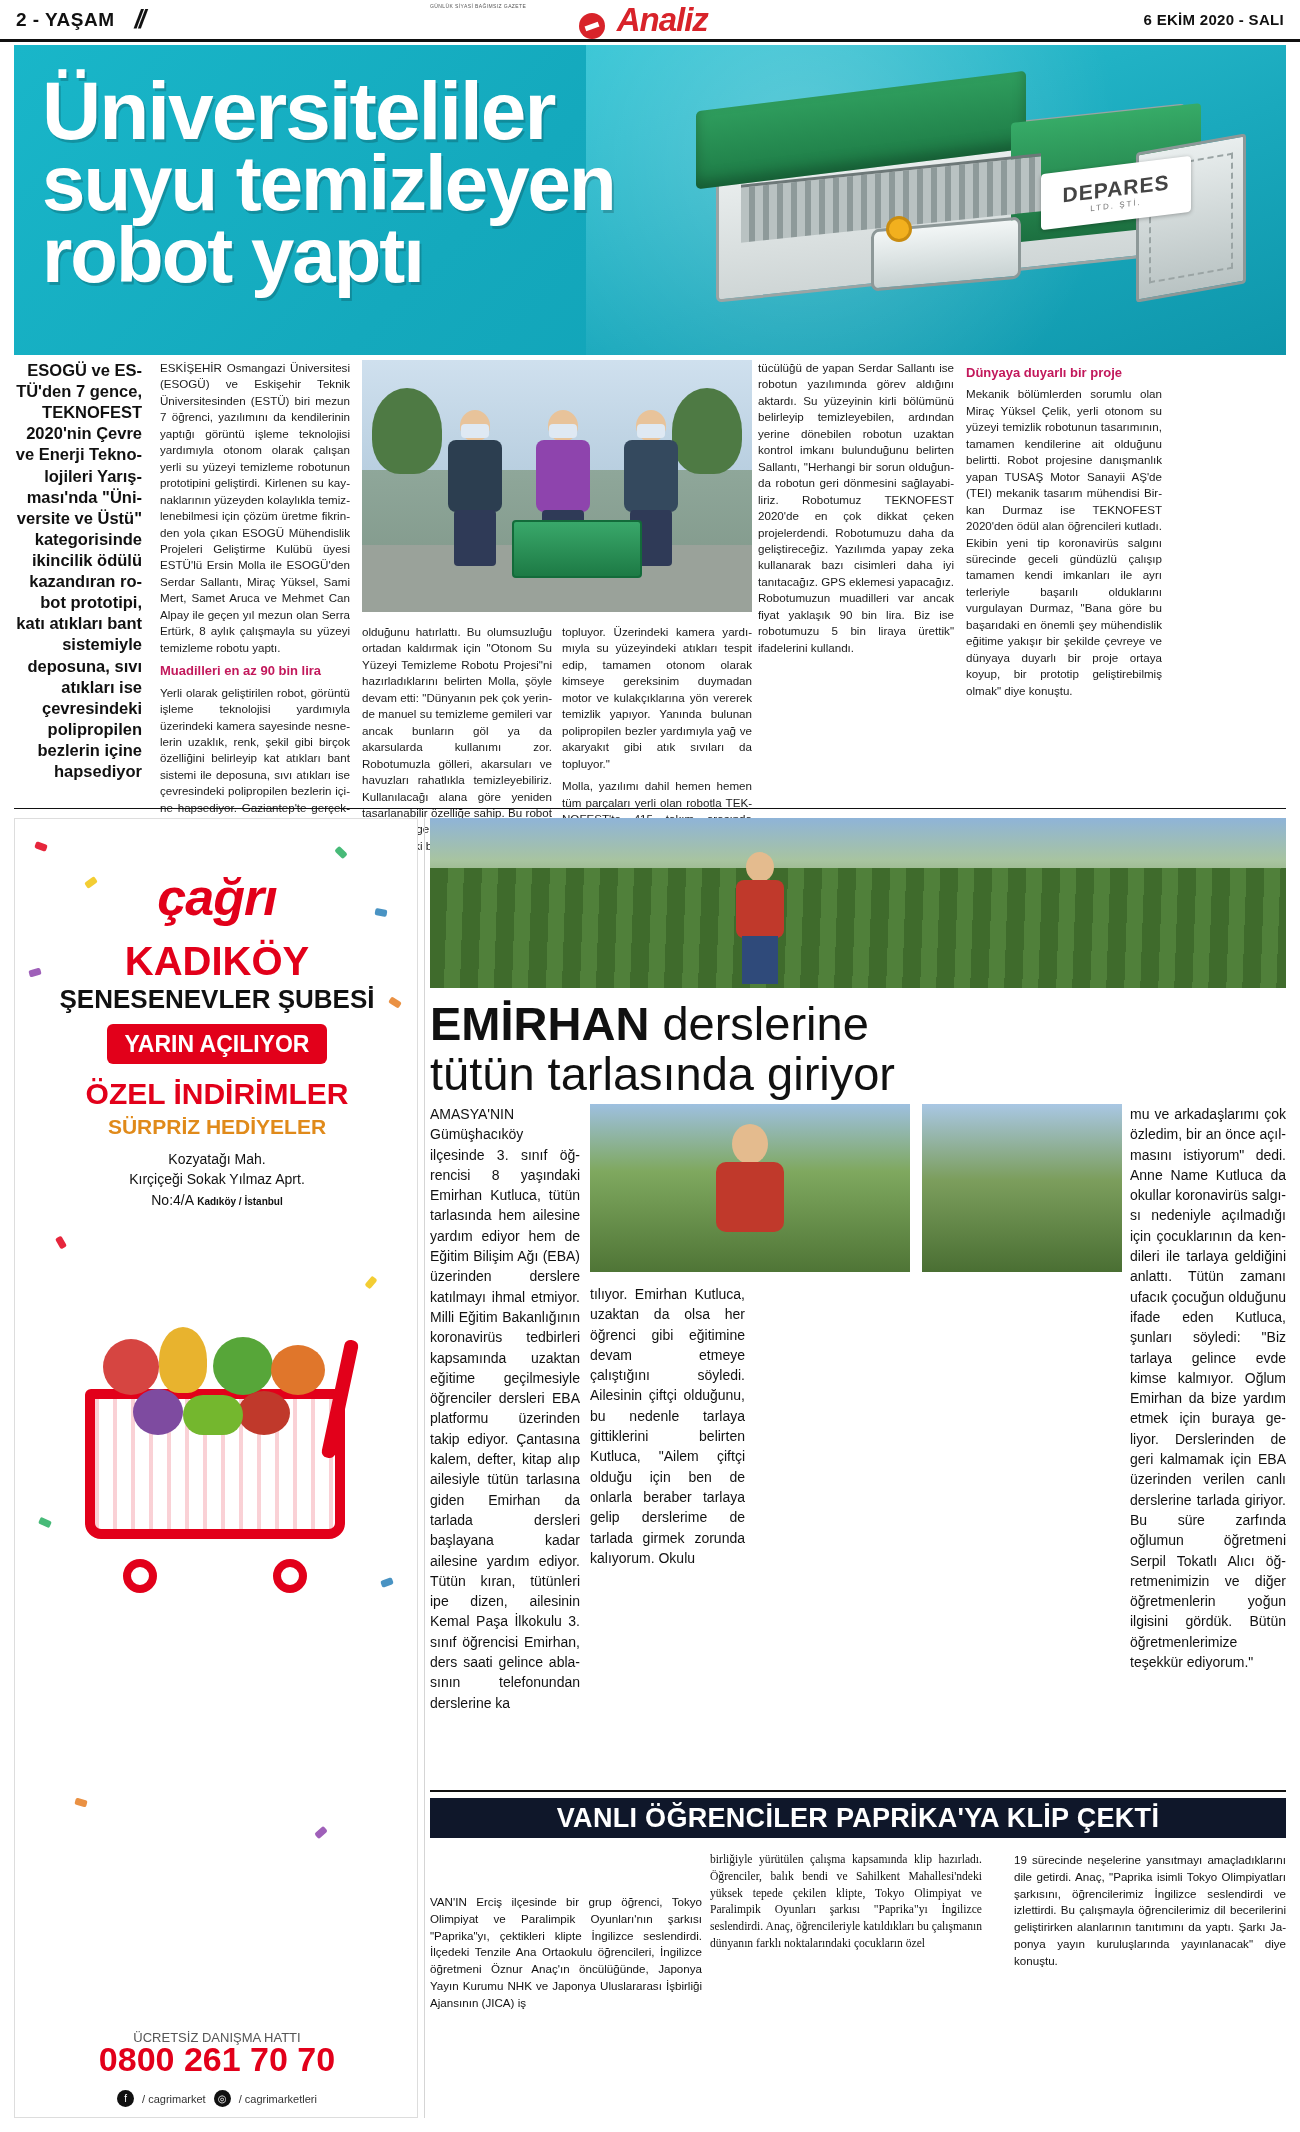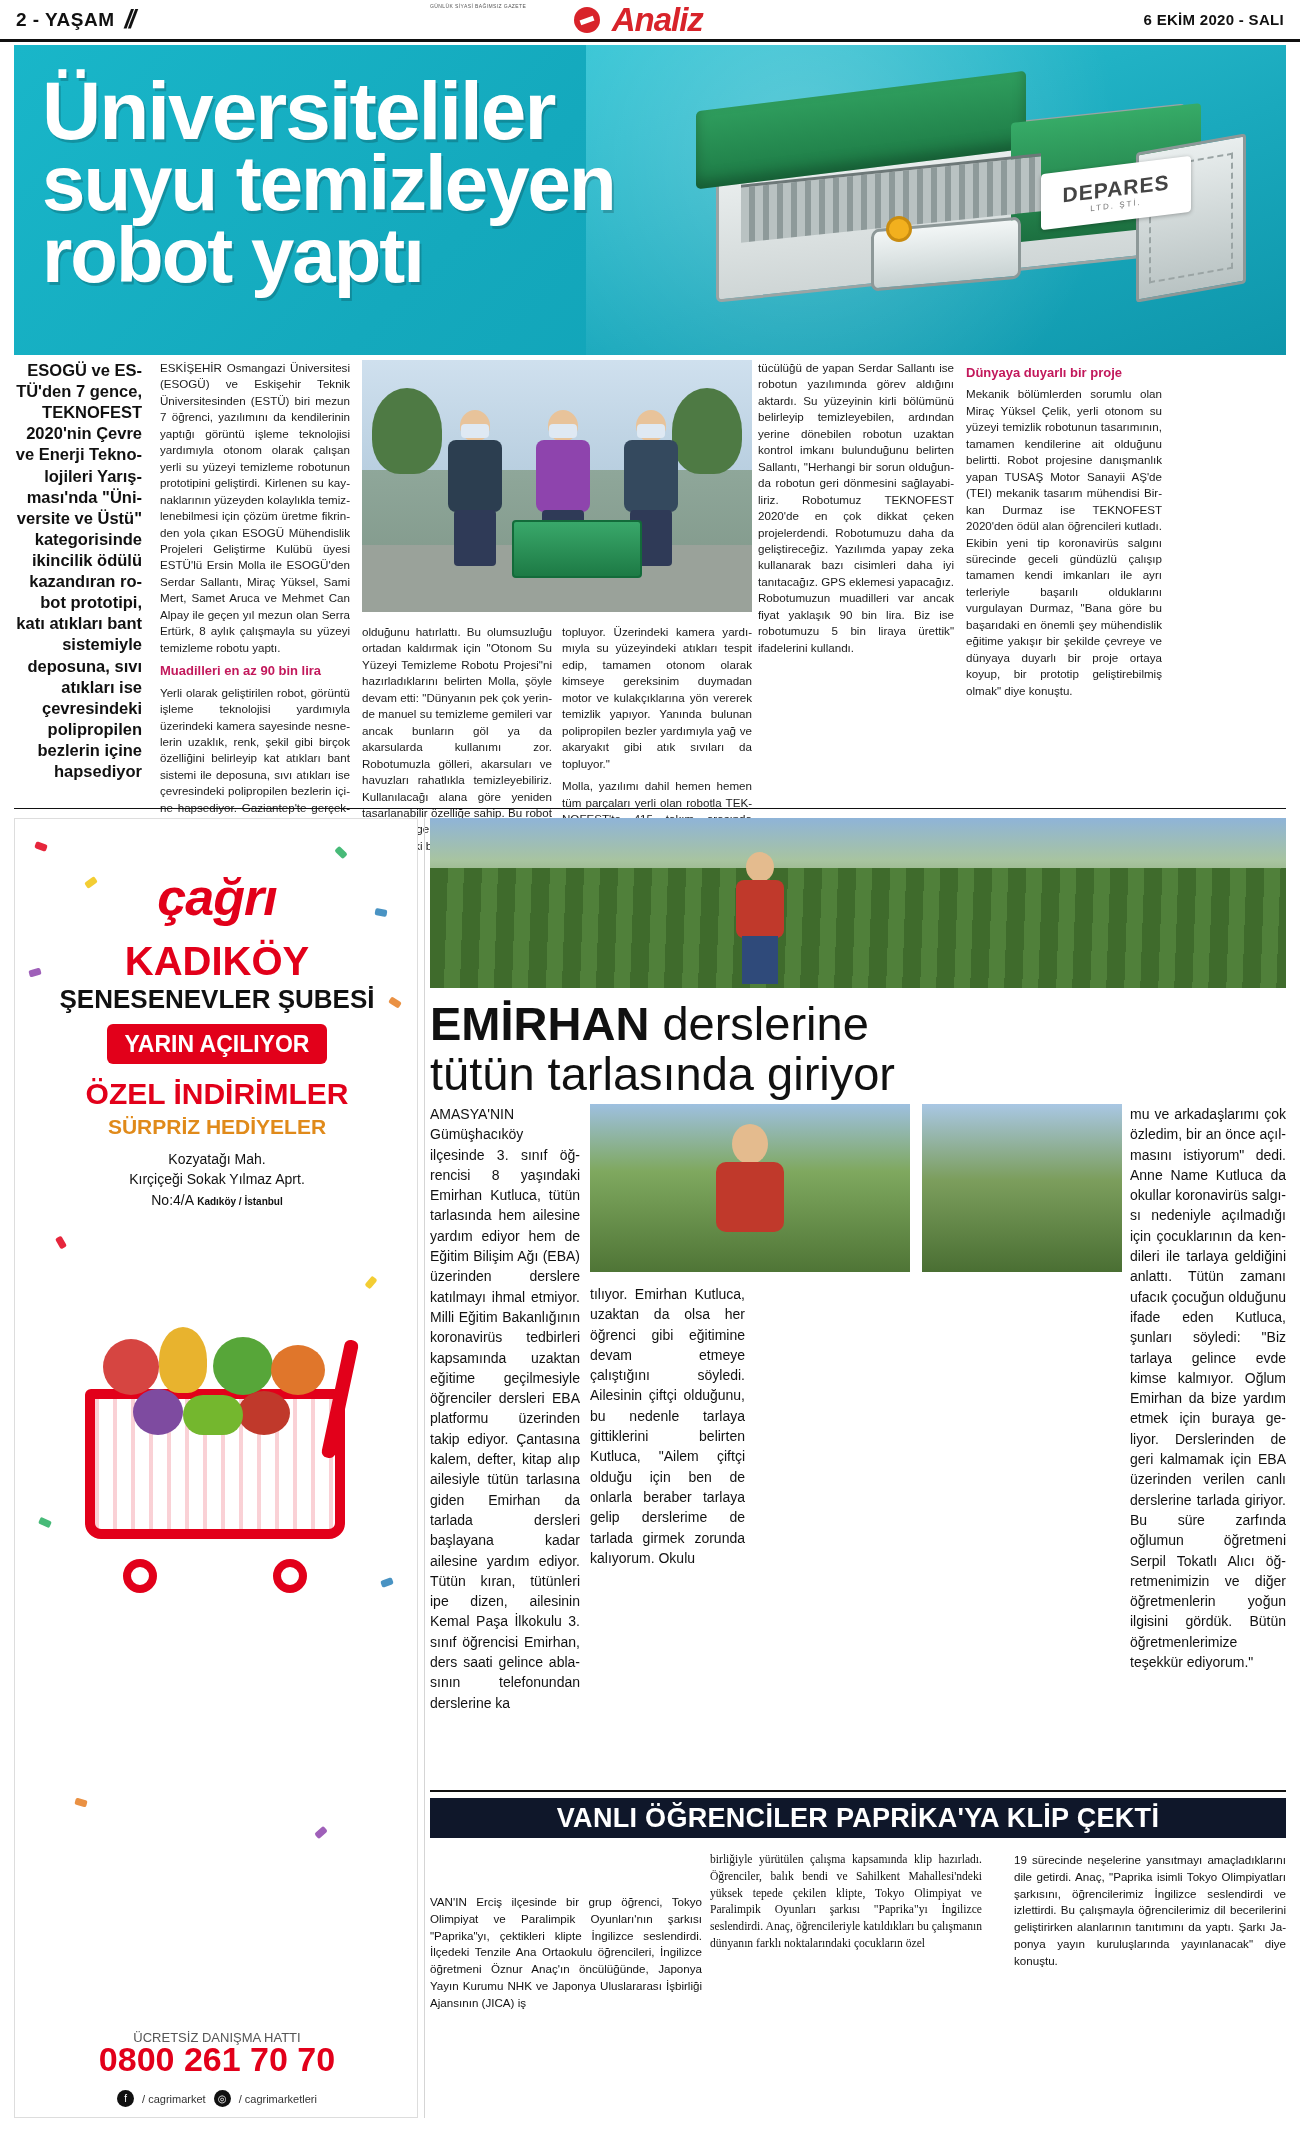--- a/index.html
+++ b/index.html
@@ -13,24 +13,24 @@
   }
   .page { position:relative; width:1300px; height:2132px; }
 
   
   .masthead {
     position:absolute; top:0; left:0; width:1300px; height:42px;
     border-bottom:3px solid #111;
     display:flex; align-items:center; justify-content:space-between;
     padding:0 16px;
   }
-  .mh-left { display:flex; align-items:center; gap:10px; }
+  .mh-left { display:flex; align-items:center; gap:20px; }
   .mh-page { font-size:19px; font-weight:bold; letter-spacing:.5px; }
   .mh-slash { font-size:26px; font-weight:bold; font-style:italic; color:#111; letter-spacing:-3px;}
-  .mh-center { display:flex; align-items:center; gap:12px; }
+  .mh-center { display:flex; align-items:flex-end; gap:12px; }
   .mh-logo-mark {
     width:26px;height:26px;border-radius:50%;
     background:#d8232a; position:relative;
   }
   .mh-logo-mark:after{
     content:""; position:absolute; left:6px; top:11px; width:14px;height:5px;background:#fff;
     transform:rotate(-20deg);
   }
   .mh-logo-text { font-size:33px; font-weight:bold; color:#d8232a; font-style:italic; letter-spacing:-1px; }
   .mh-logo-sub { position:absolute; top:3px; left:430px; font-size:5px; color:#555; letter-spacing:.4px;}

